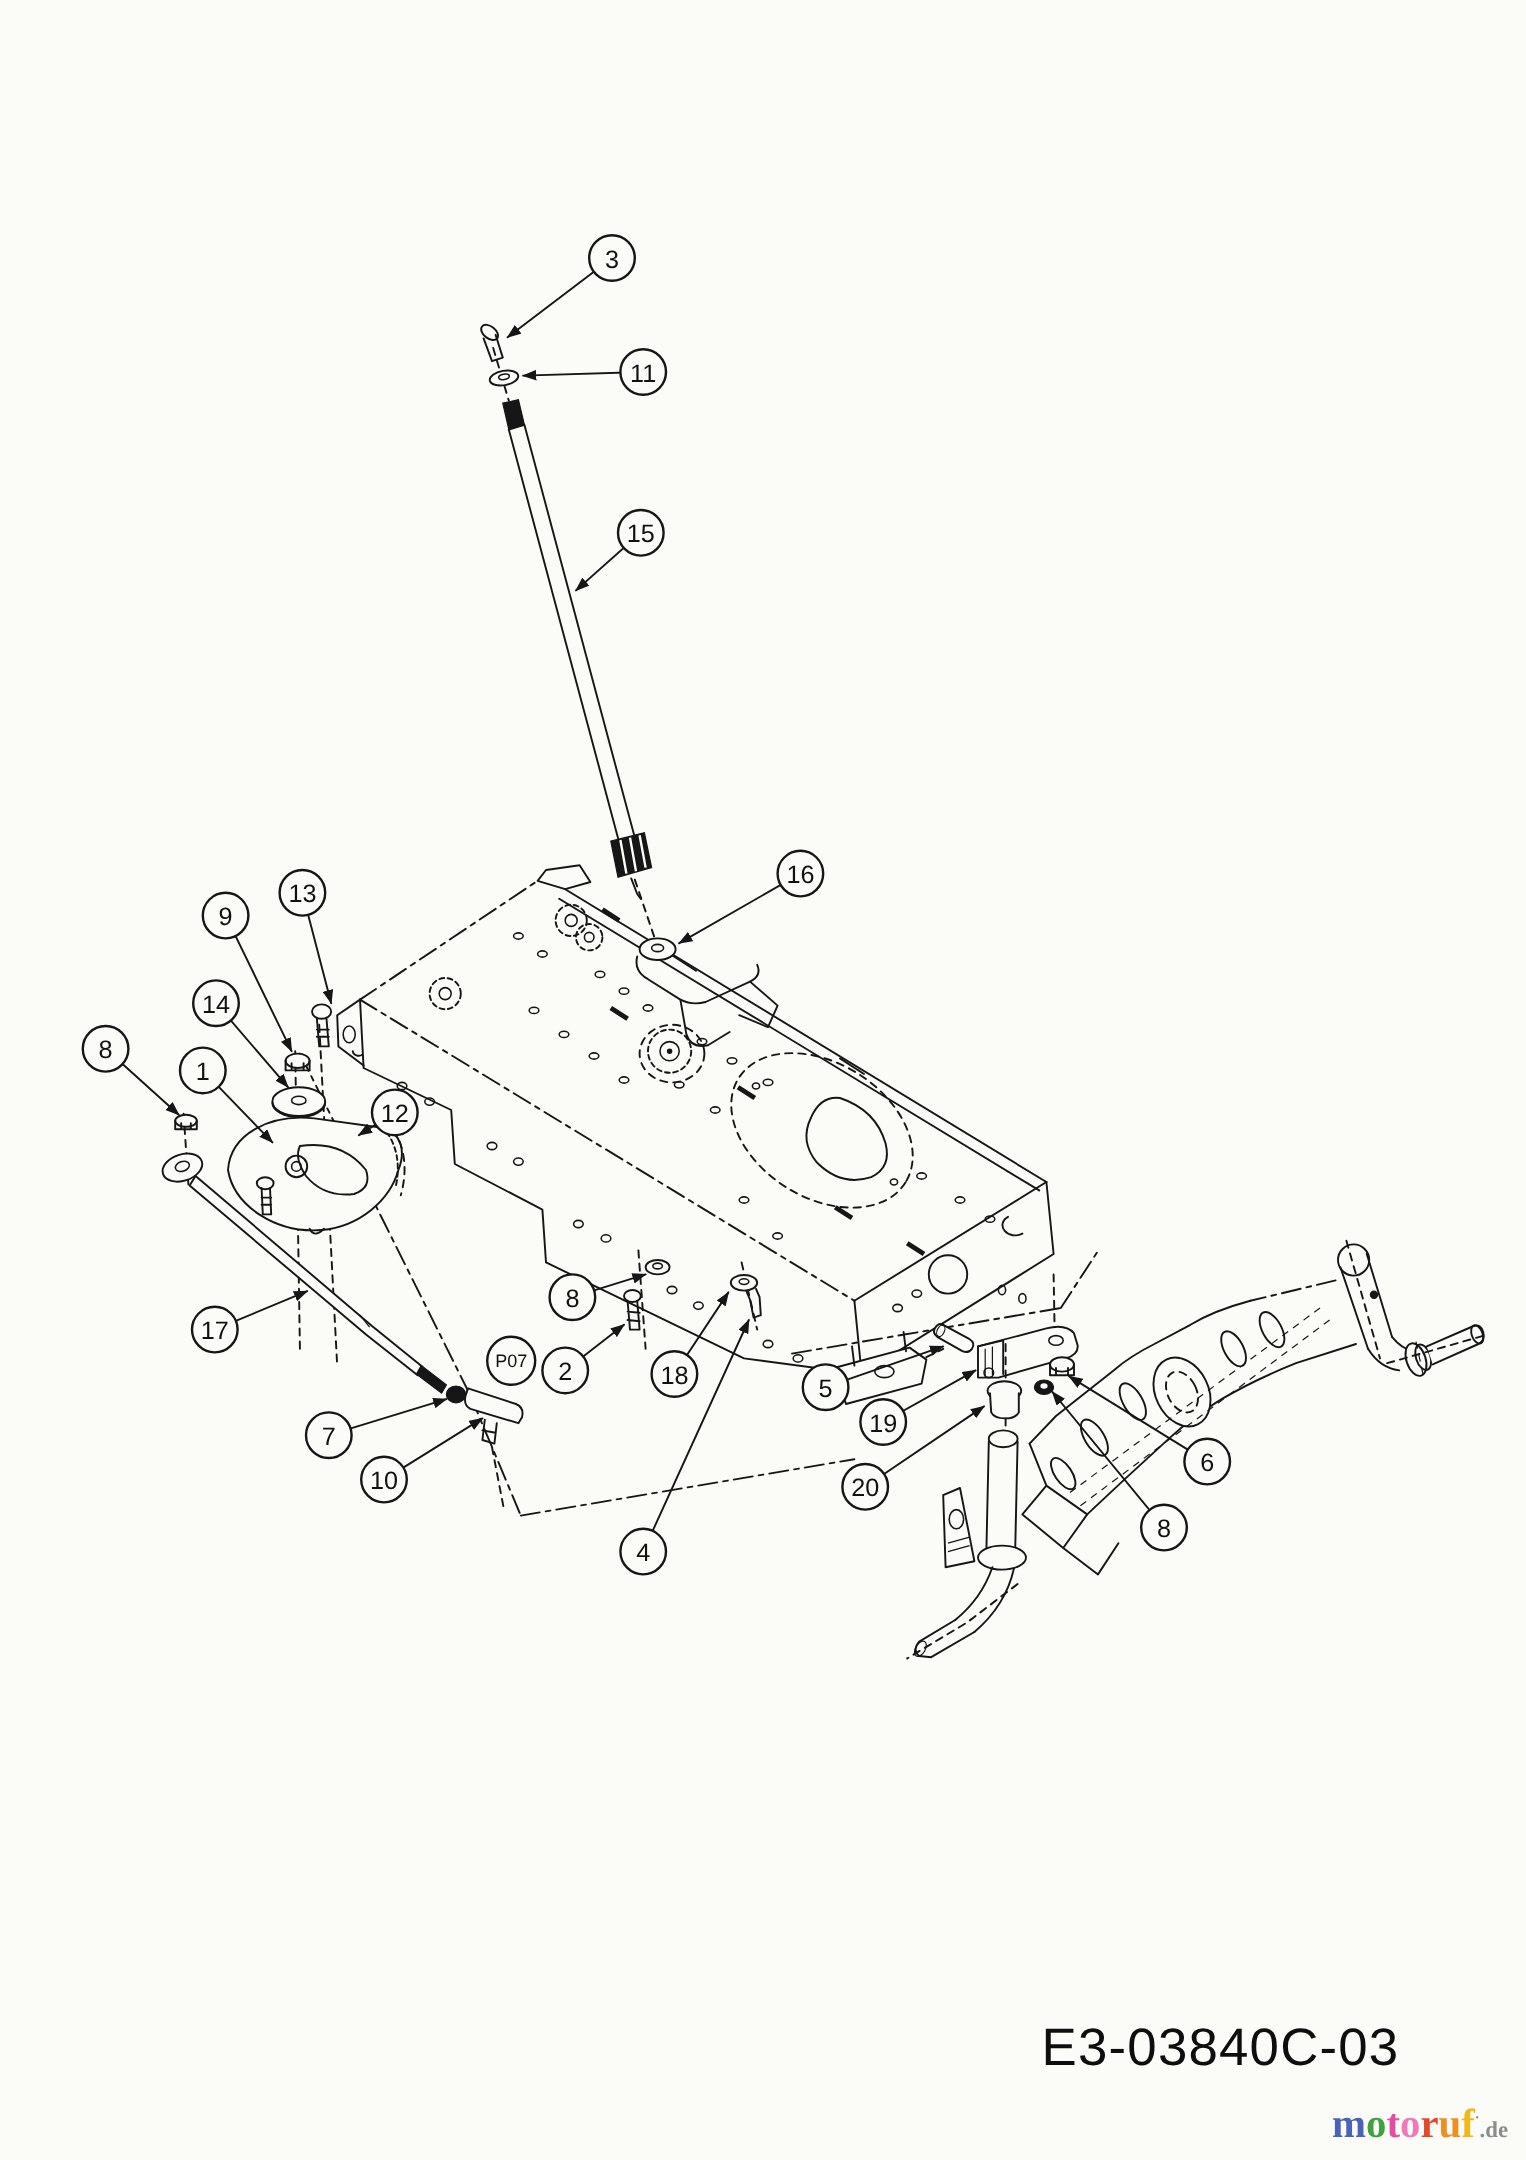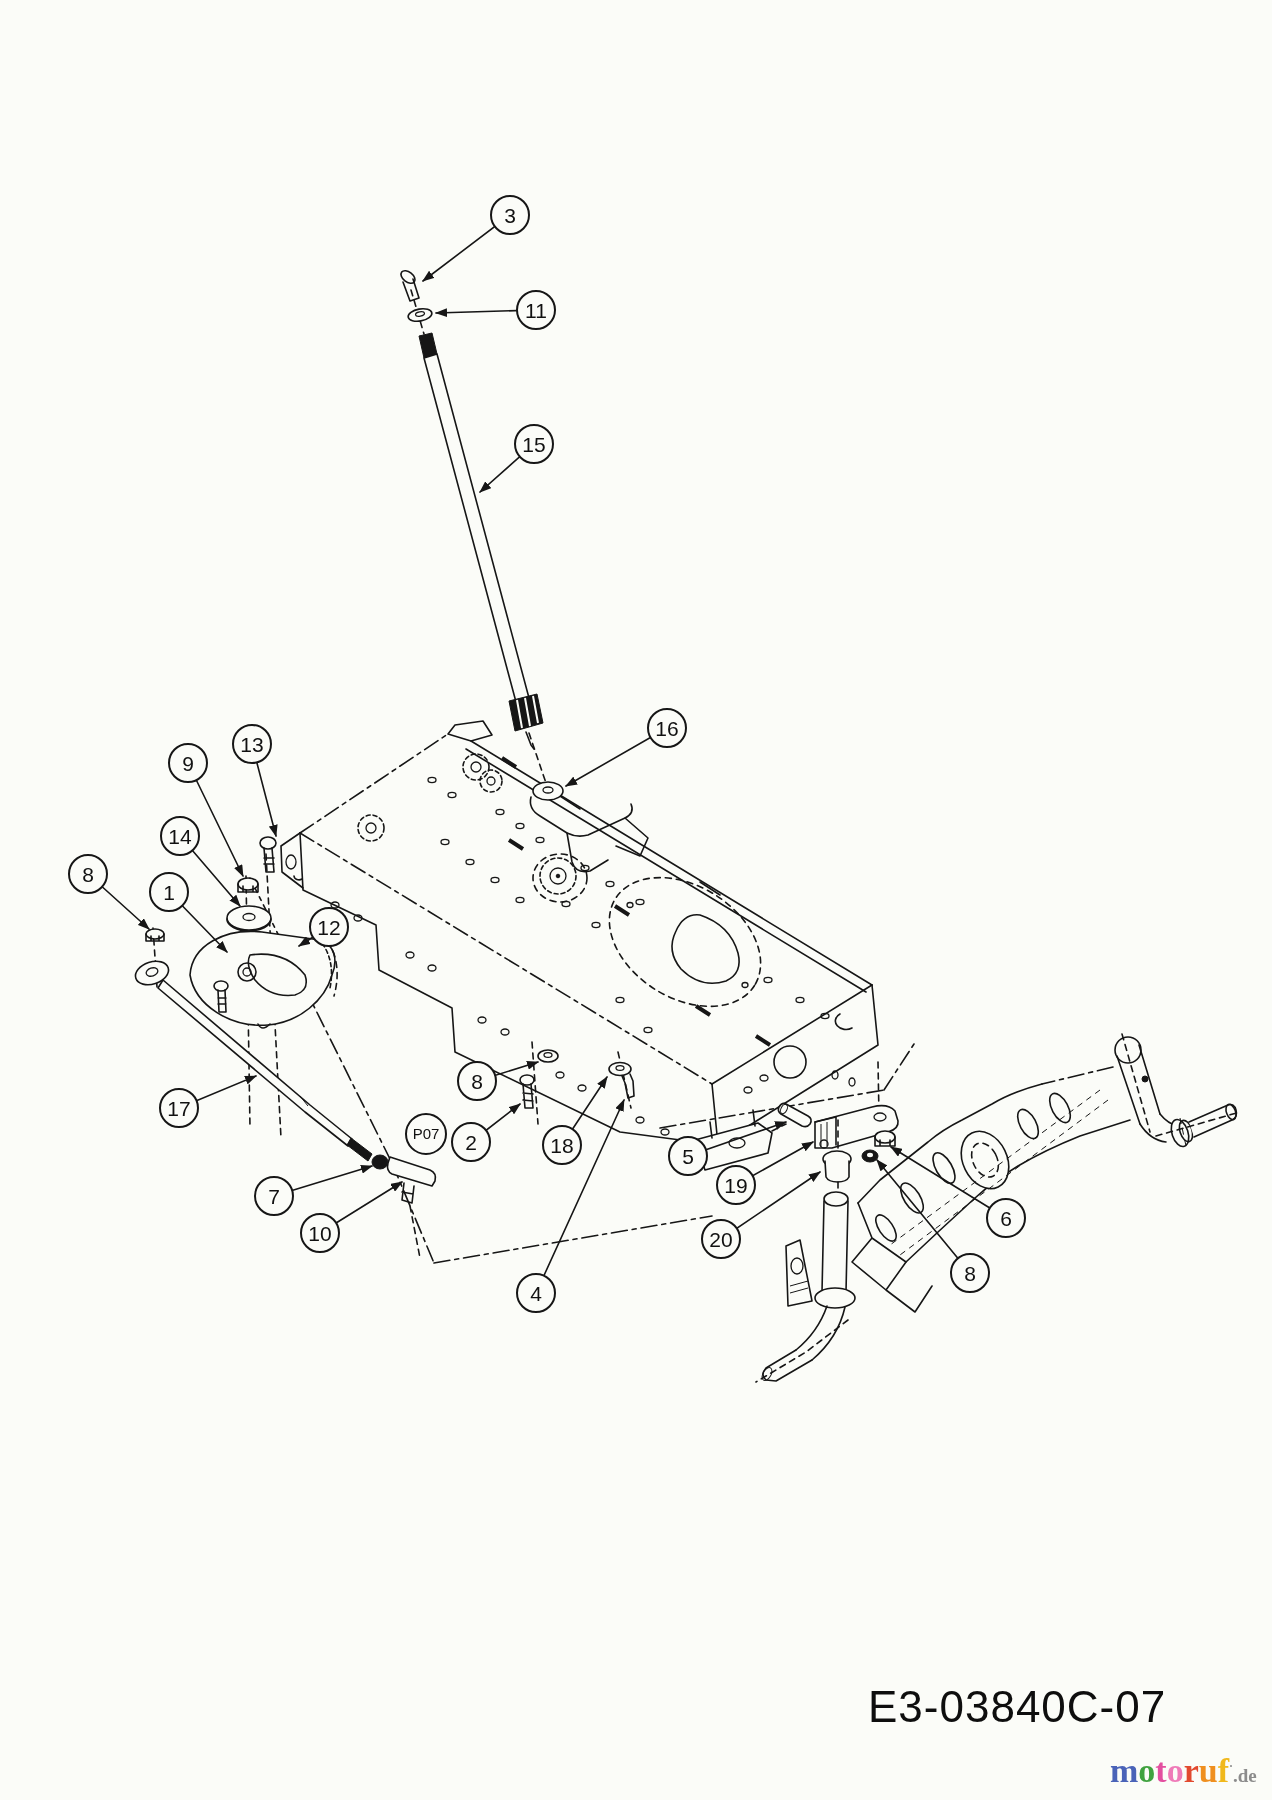--- a/index.html
+++ b/index.html
@@ -380,18 +380,18 @@
       <text class="callout-text" x="970" y="1281">8</text>
     </g>
 
     <g>
       <circle class="callout-circle" cx="426" cy="1134" r="20"></circle>
       <text class="callout-text p07-text" x="426" y="1139">P07</text>
     </g>
   </g>
 </svg>
 
-<div class="code-text">E3-03840C-07</div>
+<div class="code-text">E3-03840C-03</div>
 
 <div class="logo">
   <span><span style="color: rgb(74, 99, 184);">m</span><span style="color: rgb(63, 162, 63);">o</span><span style="color: rgb(227, 79, 160);">t</span><span style="color: rgb(239, 122, 184);">o</span><span style="color: rgb(226, 73, 47);">r</span><span style="color: rgb(239, 143, 31);">u</span><span style="color: rgb(240, 184, 28);">f</span></span><span class="tm" style="color: rgb(140, 140, 140);">·</span><span class="suffix" style="color: rgb(140, 140, 140);">.de</span>
 </div>
 </div>
 
 </body></html>

